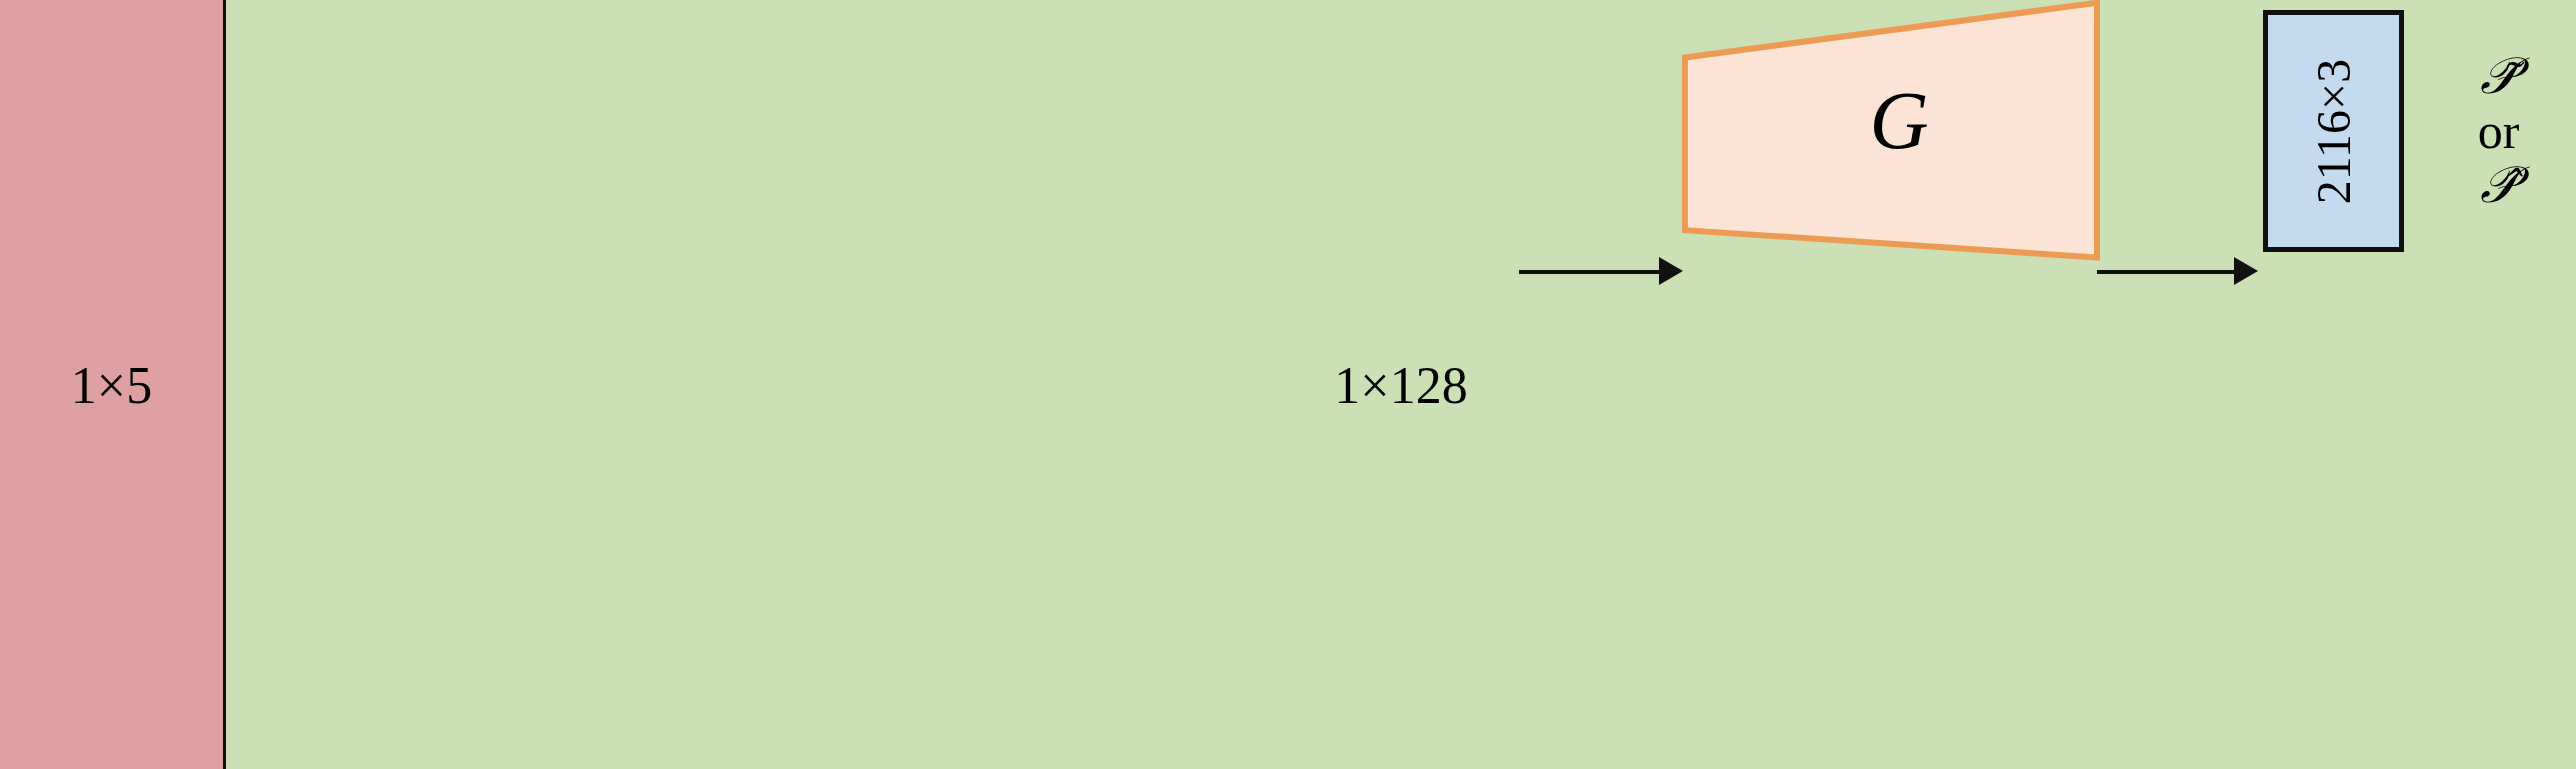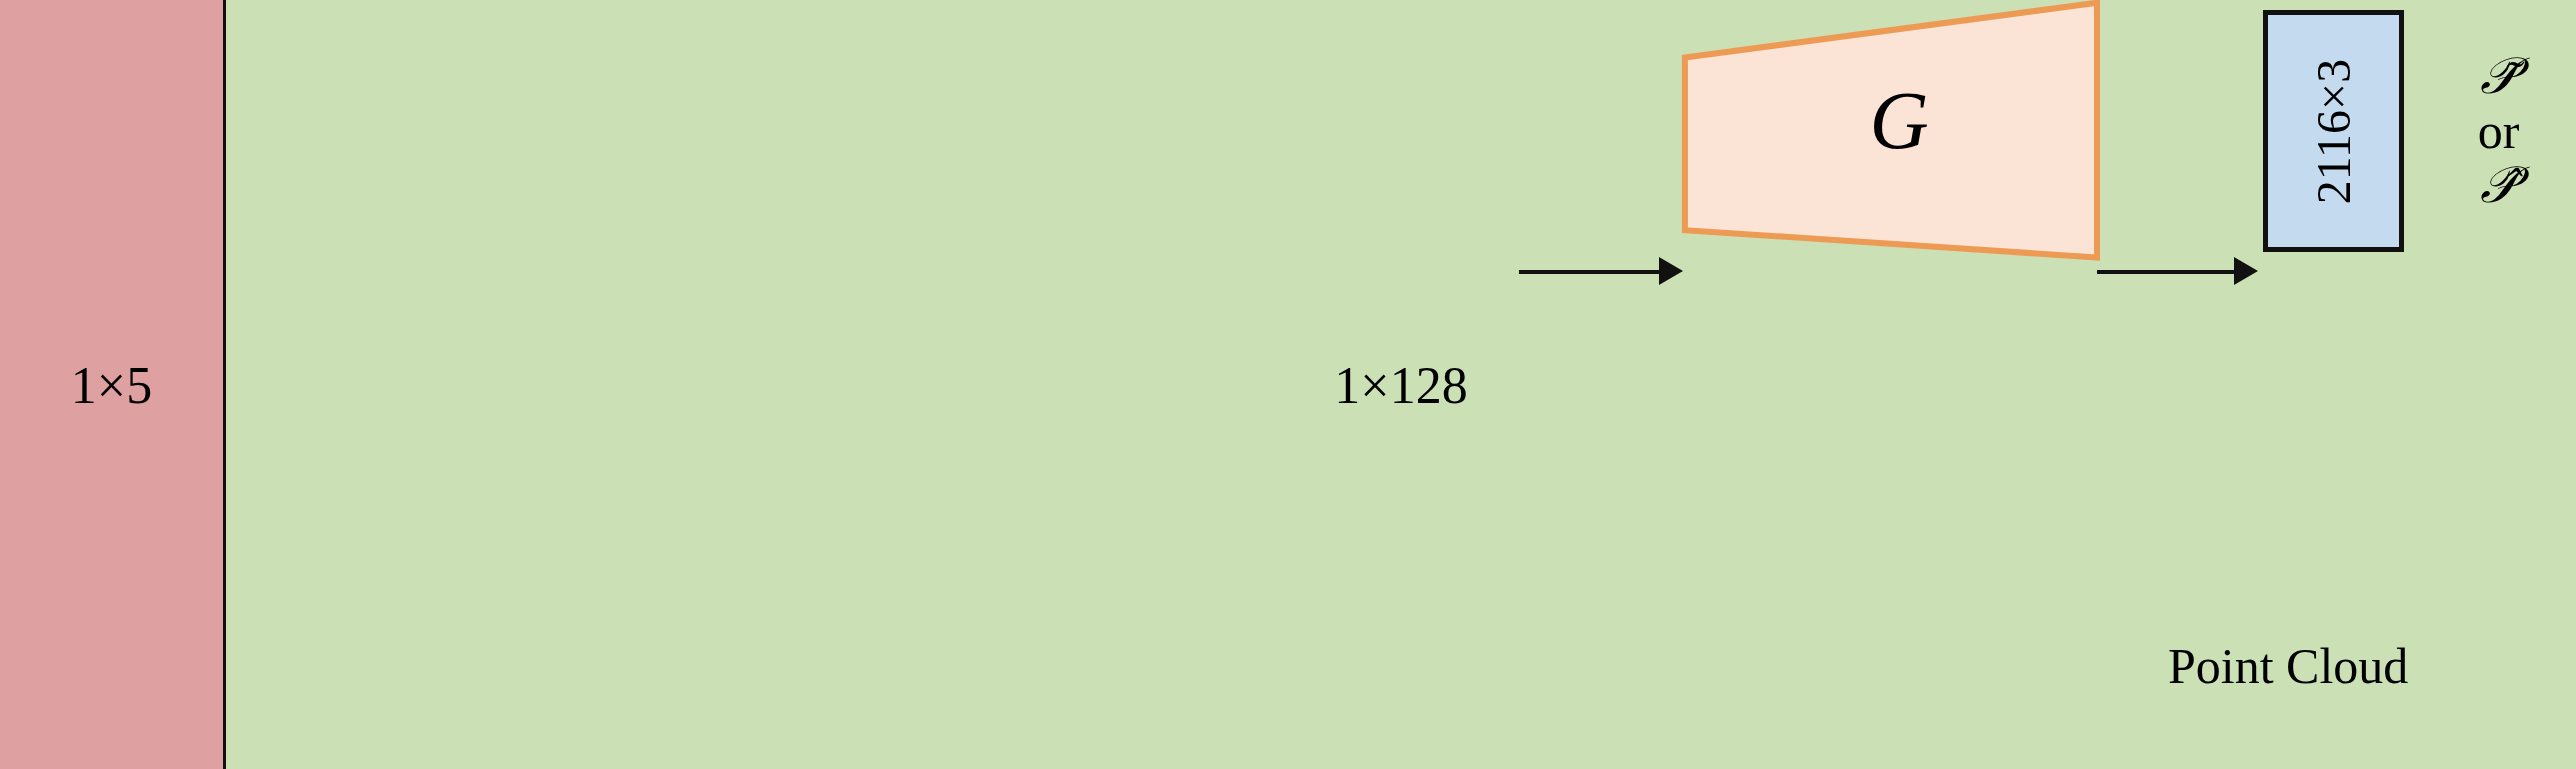--- a/index.html
+++ b/index.html
@@ -228,23 +228,20 @@
     <span>G</span>
   </div>
 
   <div class="edge h-line" style="left:2097px; top:270px; width:138px;"></div>
   <div class="arrowhead" style="left:2234px; top:257px;"></div>
 
   <div class="box" id="pointcloud-box">
     <span id="pointcloud-label">2116×3</span>
   </div>
 
-  <div class="lbl" id="pointcloud-caption">
-    <span>Point Cloud</span>
-  </div>
 
   <div class="lbl" id="output-symbols">
     <span class="sym">𝒫̃</span>
     <span class="orw">or</span>
     <span class="sym">𝒫̂</span>
   </div>
 
 </div>
 
 

